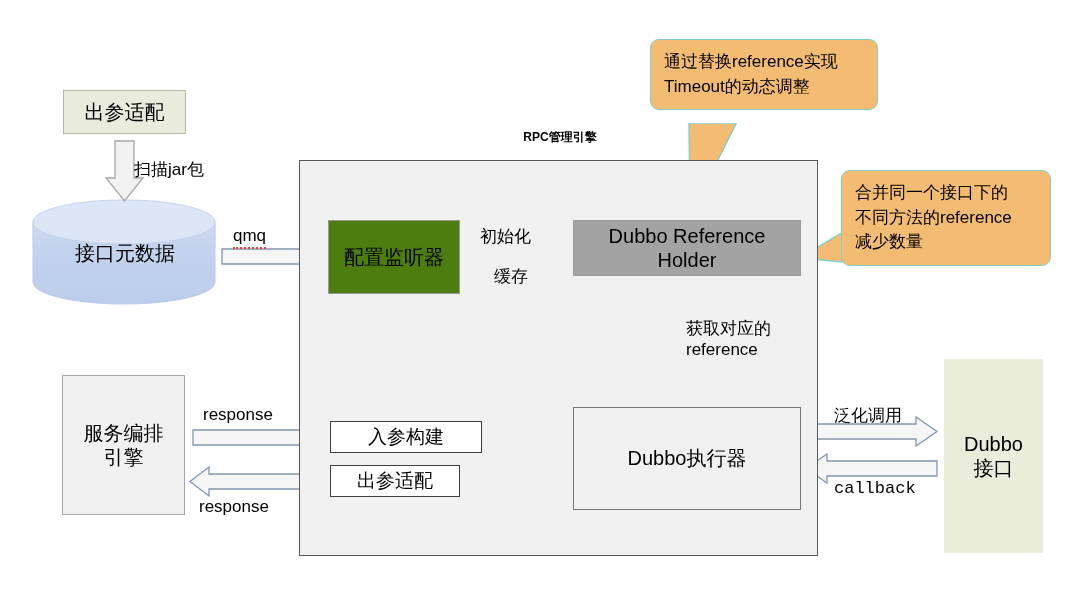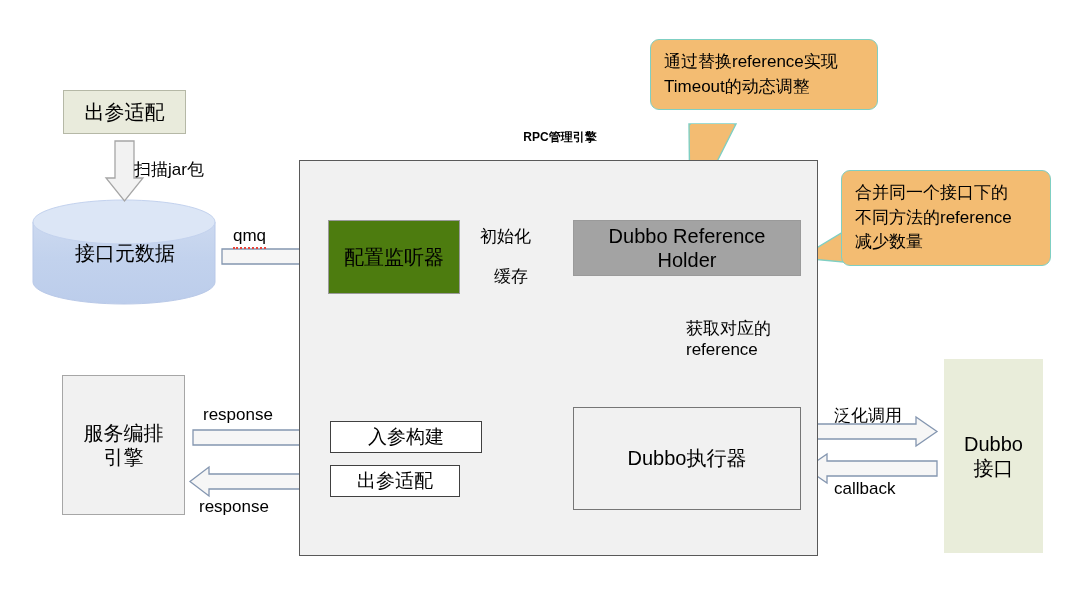--- a/index.html
+++ b/index.html
@@ -129,21 +129,21 @@
     line-height: 1.25;
   }
   #lbl-scan { left: 134px; top: 159px; }
   #lbl-qmq  { left: 233px; top: 225px; border-bottom: 2px dotted #e8443a; padding-bottom: 1px; }
   #lbl-init { left: 480px; top: 226px; }
   #lbl-cache{ left: 494px; top: 266px; }
   #lbl-getref { left: 686px; top: 318px; }
   #lbl-request { left: 203px; top: 404px; }
   #lbl-response { left: 199px; top: 496px; }
   #lbl-generic { left: 834px; top: 405px; }
-  #lbl-callback { left: 834px; top: 478px; }
+  #lbl-callback { left: 834px; top: 478px; font-family: Liberation Mono, monospace; }
 
   
   .callout {
     position: absolute;
     box-sizing: border-box;
     background: #f3bc72;
     border: 1.4px solid #7fcfc3;
     border-radius: 9px;
     font-size: 17px;
     line-height: 1.45;

